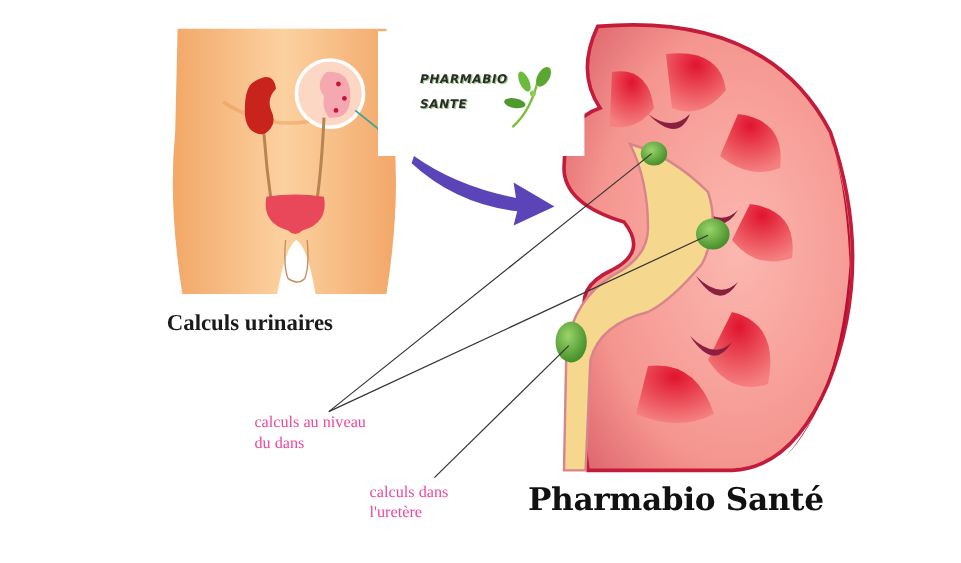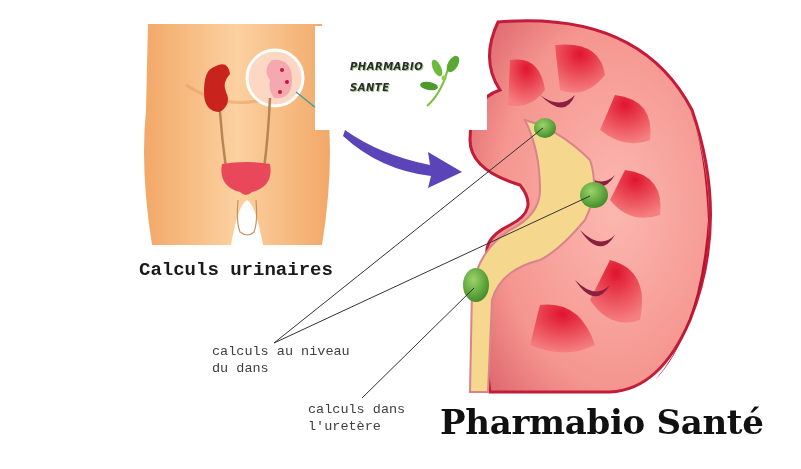--- a/index.html
+++ b/index.html
@@ -1,45 +1,45 @@
 <!DOCTYPE html>
 <html><head>
   <meta charset="utf-8">
   <style>
     html, body { margin: 0; padding: 0; background: #ffffff; }
     body { width: 801px; height: 469px; overflow: hidden; position: relative; }
     .stage { position: absolute; left: 0; top: 0; width: 801px; height: 425px; }
     .figure { position: absolute; left: 0; top: 0; }
     .title-label {
       position: absolute; left: 139px; top: 259px;
-      font-family: Liberation Mono, monospace; font-weight: bold;
+      font-family: Liberation Serif, serif; font-weight: bold;
       font-size: 19px; line-height: 22px; color: #1a1a1a;
     }
     .callout {
       position: absolute;
-      font-family: Liberation Mono, monospace;
-      font-size: 13.5px; line-height: 17px; color: #404040;
+      font-family: Liberation Serif, serif;
+      font-size: 13.5px; line-height: 17px; color: #ec4899;
     }
     .callout-kidney { left: 212px; top: 343px; }
     .callout-ureter { left: 308px; top: 401px; }
     .logo-card {
       position: absolute; left: 315px; top: 26px; width: 172px; height: 104px;
       background: #ffffff;
     }
     .logo-text {
       position: absolute; left: 35px; font-family: "DejaVu Sans", sans-serif;
       font-weight: bold; font-style: italic; font-size: 10px; letter-spacing: 0.5px;
       color: #2b2b2b; text-shadow: 1px 1px 0 #9ec98a;
     }
     .logo-line1 { top: 35px; }
     .logo-line2 { top: 56px; text-align: right; }
     .brand {
       position: absolute; left: 440px; top: 402px;
       font-family: "DejaVu Serif", "Liberation Serif", serif; font-weight: bold;
-      font-size: 34px; color: #111111; letter-spacing: -0.3px;
+      font-size: 26px; color: #111111; letter-spacing: -0.3px;
     }
   </style>
 </head>
 <body>
 
 <div class="stage">
 
   <svg class="figure" width="801" height="469" viewBox="0 0 801 469">
     <defs>
       <linearGradient id="skinG" x1="0" x2="1" y1="0" y2="0">

